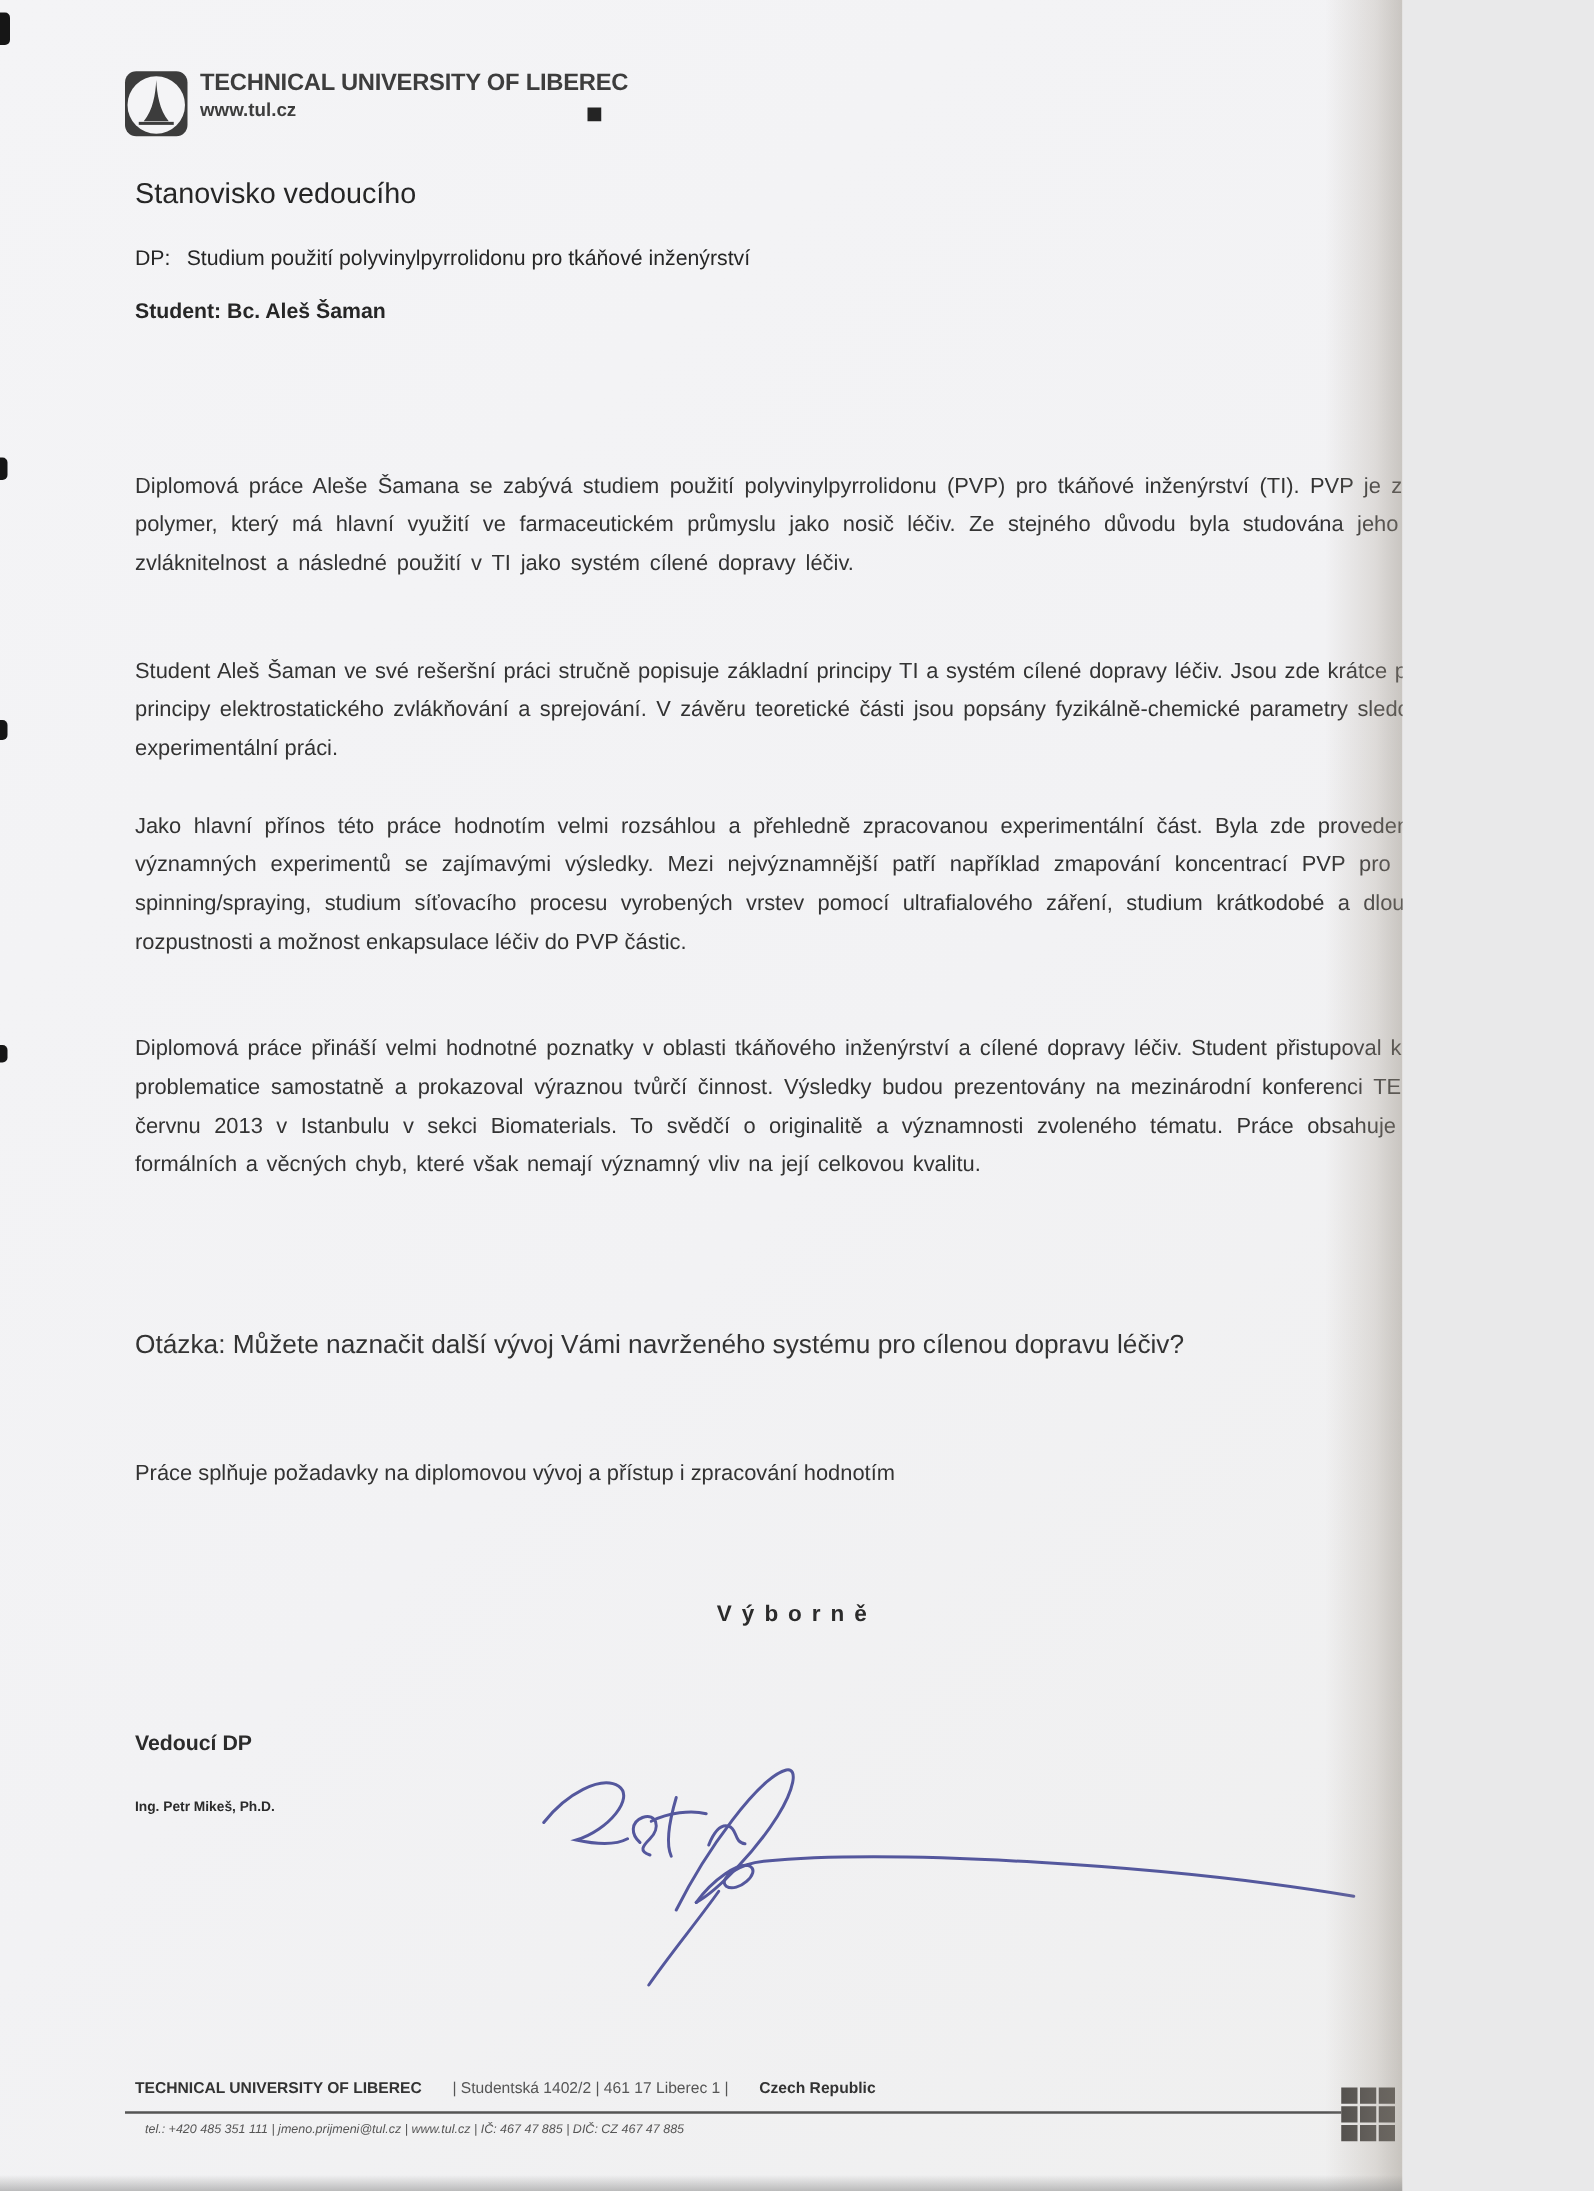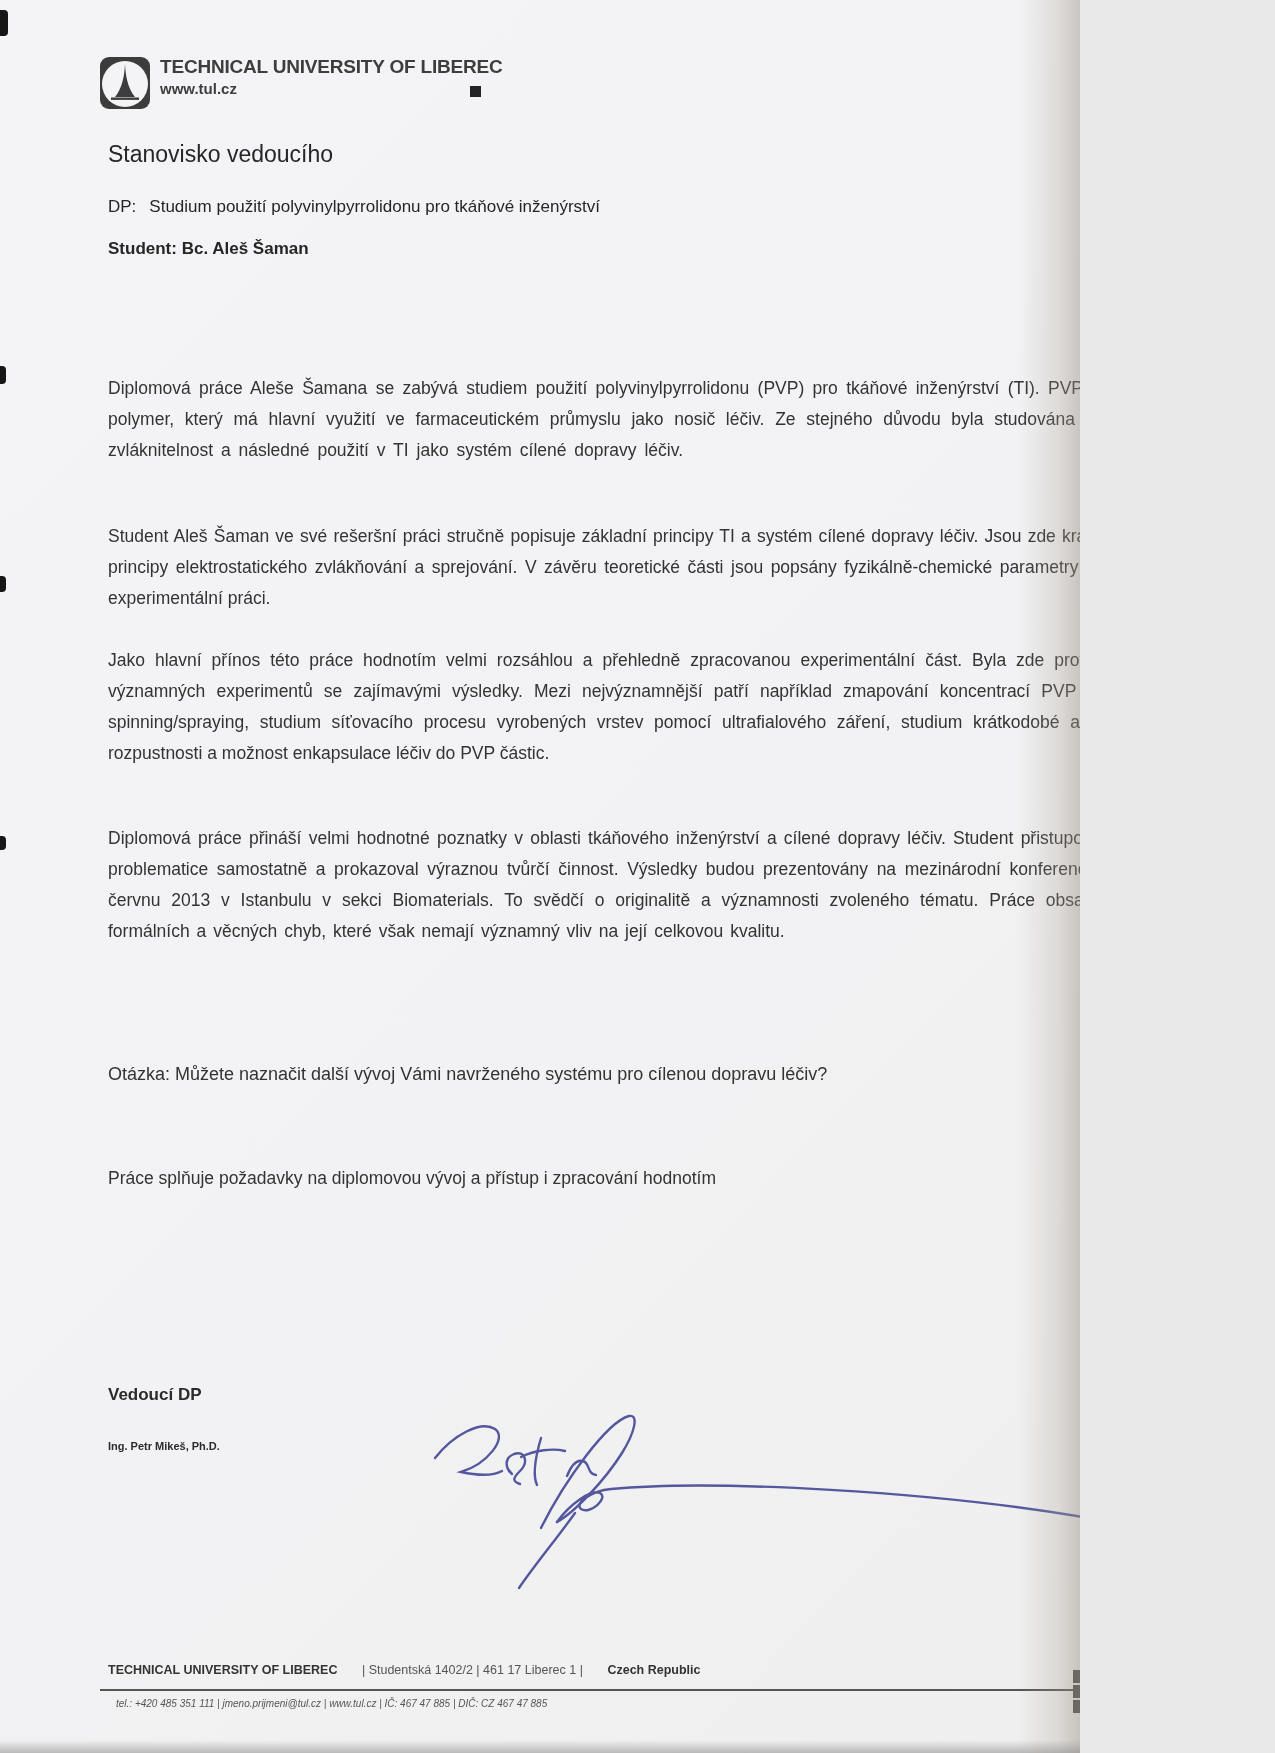--- a/index.html
+++ b/index.html
@@ -3,20 +3,21 @@
 <meta charset="utf-8">
 <style>
   html,body{margin:0;padding:0;background:#e9e9ea;}
   .page{
     position:relative;
     width:1080px;height:1753px;
     background:linear-gradient(135deg,#f4f4f6 0%,#f2f2f4 55%,#efefef 100%);
     font-family:"Liberation Sans",sans-serif;
     color:#2f2f2f;
     overflow:hidden;
+    padding-left:42px;
   }
   
   .logo{
     position:absolute;left:100px;top:57px;width:50px;height:52px;
     background:#3c3c3c;border-radius:9px;
   }
   .logo .circle{
     position:absolute;left:2px;top:4px;width:46px;height:46px;
     background:#f4f4f6;border-radius:50%;
   }
@@ -51,21 +52,21 @@
     position:absolute;left:108px;width:1074px;
     font-size:17.5px;line-height:31px;color:#333;
     text-align:justify;text-align-last:left;margin:0;
   }
   .p1{top:373px;word-spacing:3px;}
   .p2{top:521px;}
   .p3{top:645px;}
   .p4{top:823px;word-spacing:2px;}
   .question{
     position:absolute;left:108px;top:1064px;width:1074px;
-    font-size:18px;color:#333;margin:0;
+    font-size:21px;color:#333;margin:0;
   }
   .conclusion{
     position:absolute;left:108px;top:1168px;width:1074px;
     font-size:17.5px;color:#333;margin:0;
   }
   .grade{
     position:absolute;left:0;top:1281px;width:1275px;
     text-align:center;font-size:18px;font-weight:700;color:#2b2b2b;
     letter-spacing:8px;
   }
@@ -140,20 +141,21 @@
   </div>
   <div class="student-line">Student: Bc. Aleš Šaman</div>
 
   <p class="para p1">Diplomová práce Aleše Šamana se zabývá studiem použití polyvinylpyrrolidonu (PVP) pro tkáňové inženýrství (TI). PVP je zajímavý polymer, který má hlavní využití ve farmaceutickém průmyslu jako nosič léčiv. Ze stejného důvodu byla studována jeho možná zvláknitelnost a následné použití v TI jako systém cílené dopravy léčiv.</p>
   <p class="para p2">Student Aleš Šaman ve své rešeršní práci stručně popisuje základní principy TI a systém cílené dopravy léčiv. Jsou zde krátce popsány principy elektrostatického zvlákňování a sprejování. V závěru teoretické části jsou popsány fyzikálně-chemické parametry sledované v experimentální práci.</p>
   <p class="para p3">Jako hlavní přínos této práce hodnotím velmi rozsáhlou a přehledně zpracovanou experimentální část. Byla zde provedena řada významných experimentů se zajímavými výsledky. Mezi nejvýznamnější patří například zmapování koncentrací PVP pro electro-spinning/spraying, studium síťovacího procesu vyrobených vrstev pomocí ultrafialového záření, studium krátkodobé a dlouhodobé rozpustnosti a možnost enkapsulace léčiv do PVP částic.</p>
   <p class="para p4">Diplomová práce přináší velmi hodnotné poznatky v oblasti tkáňového inženýrství a cílené dopravy léčiv. Student přistupoval k řešené problematice samostatně a prokazoval výraznou tvůrčí činnost. Výsledky budou prezentovány na mezinárodní konferenci TERMIS v červnu 2013 v Istanbulu v sekci Biomaterials. To svědčí o originalitě a významnosti zvoleného tématu. Práce obsahuje několik formálních a věcných chyb, které však nemají významný vliv na její celkovou kvalitu.</p>
 
   <p class="question">Otázka: Můžete naznačit další vývoj Vámi navrženého systému pro cílenou dopravu léčiv?</p>
   <p class="conclusion">Práce splňuje požadavky na diplomovou vývoj a přístup i zpracování hodnotím</p>
+  <div class="grade">Výborně</div>
 
   <div class="signer-role">Vedoucí DP</div>
   <div class="signer-name">Ing. Petr Mikeš, Ph.D.</div>
 
   <svg class="signature" width="690" height="225" viewBox="0 0 690 225">
     <g fill="none" stroke="#474b96" stroke-width="2.4" stroke-linecap="round" opacity="0.92">
 
       <path d="M20,78 C38,55 66,40 80,49 C93,58 72,84 46,92 C60,95 76,97 87,91"></path>
 
       <path d="M97,94 C90,88 89,78 99,74 C110,70 114,82 105,91 C99,97 96,101 105,104"></path>

